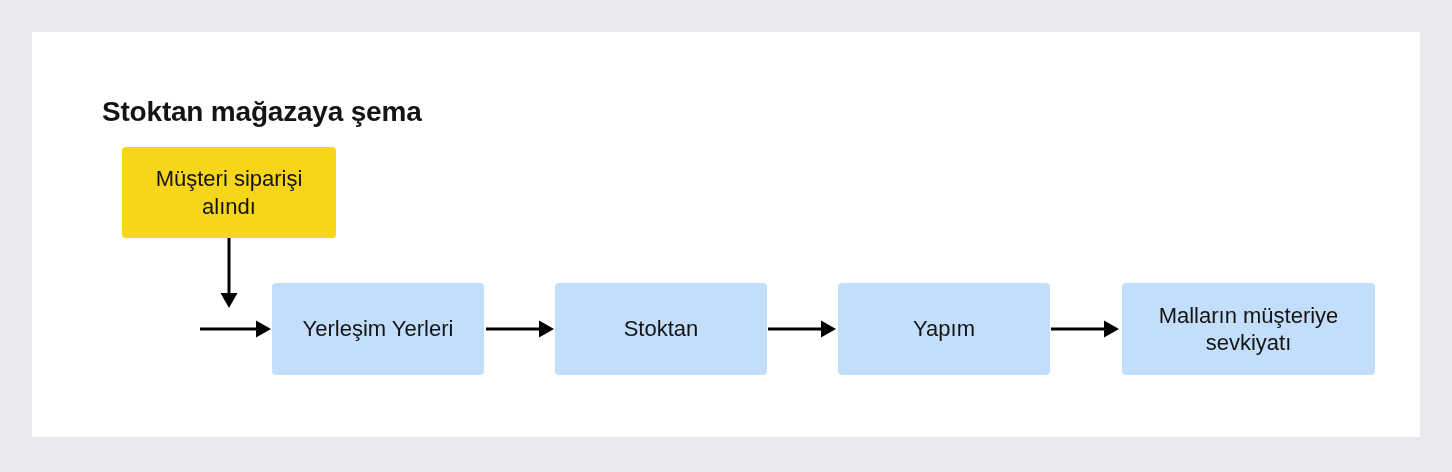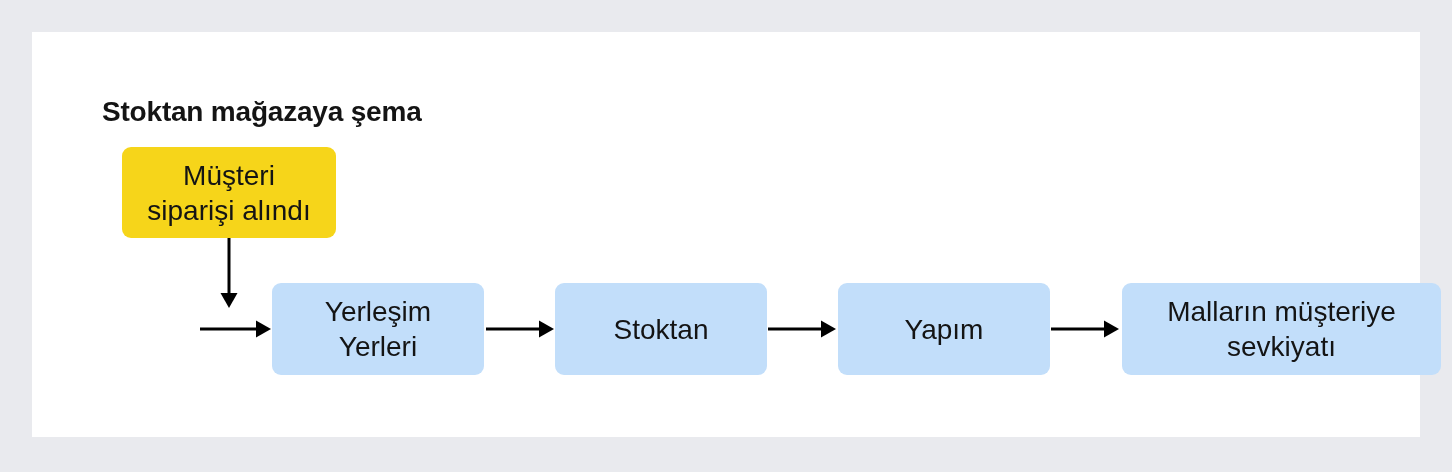--- a/index.html
+++ b/index.html
@@ -32,41 +32,41 @@
     letter-spacing: -0.2px;
     white-space: nowrap;
     margin-left: 44px;
   }
   .node {
     position: absolute;
     display: flex;
     align-items: center;
     justify-content: center;
     text-align: center;
-    border-radius: 9px;
-    font-size: 28px;
+    border-radius: 4px;
+    font-size: 22px;
     line-height: 1.25;
     color: var(--text);
   }
   .node-start {
     left: 90px; top: 115px;
     width: 214px; height: 91px;
     padding: 0 20px;
     background: var(--start-node-fill);
   }
   .node-process {
     top: 251px;
     height: 92px;
     padding: 2px 20px;
     background: var(--process-node-fill);
   }
   .node-p1 { left: 240px;  width: 212px; }
   .node-p2 { left: 523px;  width: 212px; }
   .node-p3 { left: 806px;  width: 212px; text-align: right; }
-  .node-p4 { left: 1090px; width: 319px; padding: 0 24px; }
+  .node-p4 { left: 1090px; width: 253px; padding: 0 24px; }
   .connectors {
     position: absolute;
     left: 0; top: 0;
     width: 1388px; height: 405px;
     color: var(--arrow);
   }
 </style>
 </head>
 <body>
 

